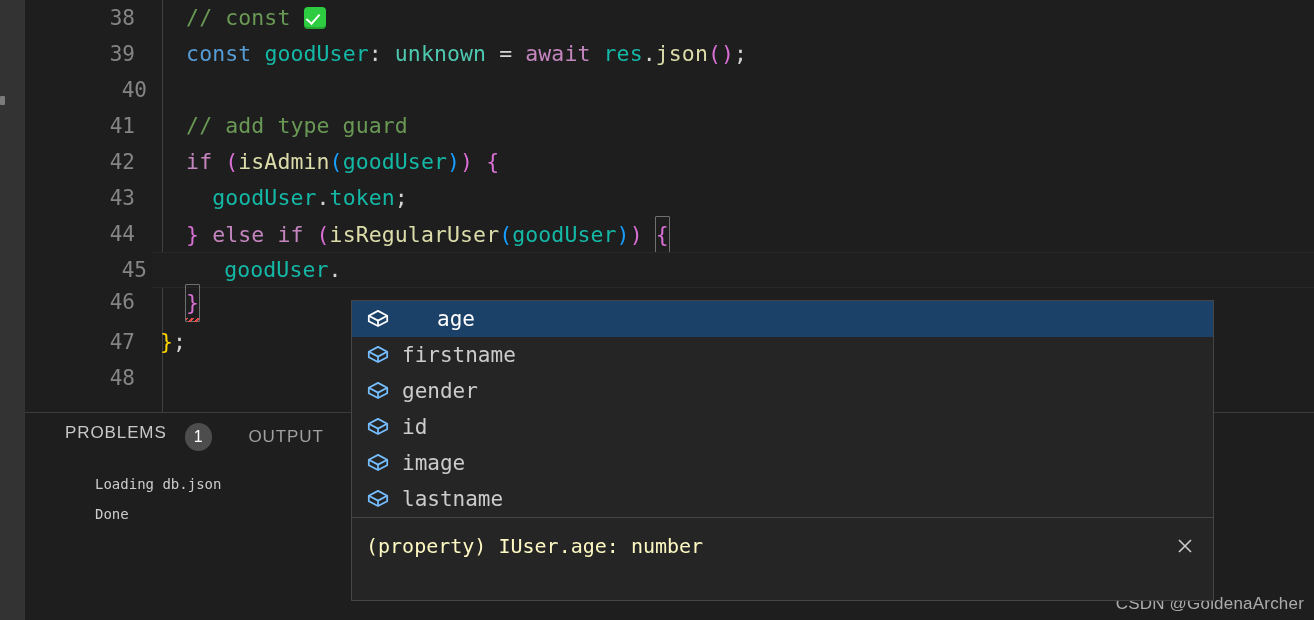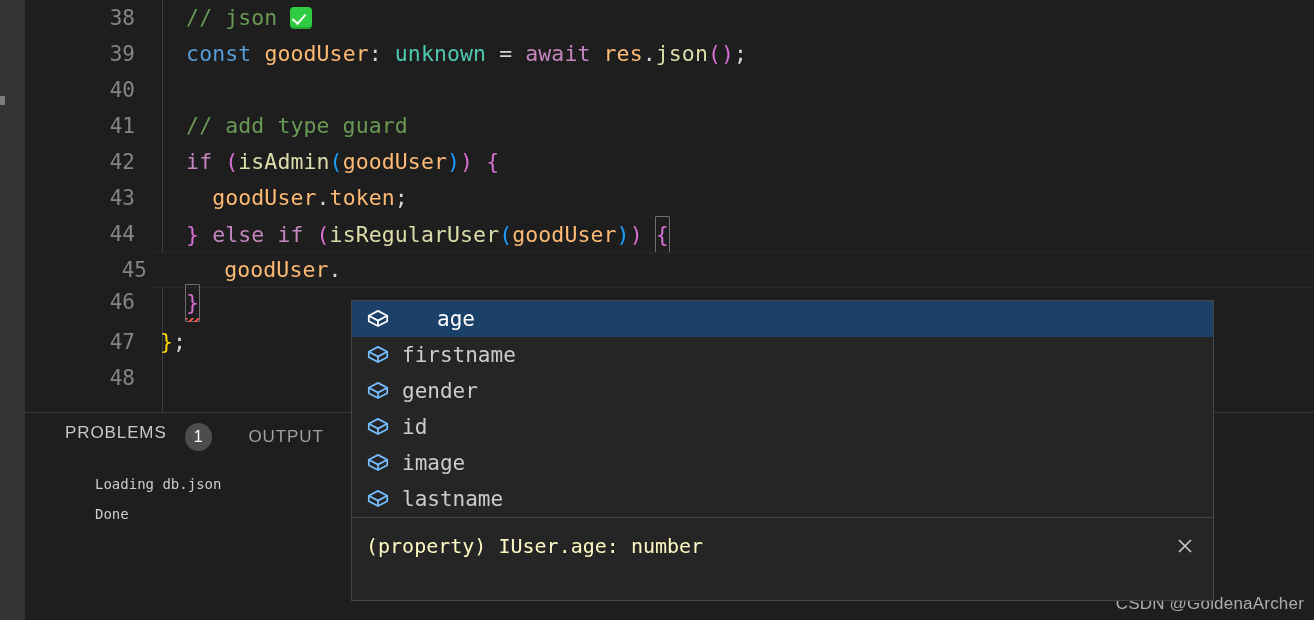--- a/index.html
+++ b/index.html
@@ -47,21 +47,21 @@
   
   .guide{
     position:absolute;left:137px;top:0;width:1px;height:412px;
     background:#404040;
   }
 
   
   .c-com{color:#6a9955;}
   .c-kw{color:#c586c0;}
   .c-kw2{color:#569cd6;}
-  .c-var{color:#fdba74;}
+  .c-var{color:#14b8a6;}
   .c-type{color:#4ec9b0;}
   .c-fn{color:#dcdcaa;}
   .c-op{color:#d4d4d4;}
   .c-br-y{color:#ffd700;}
   .c-br-p{color:#da70d6;}
   .c-br-b{color:#179fff;}
 
   .checkbox-emoji{
     display:inline-block;vertical-align:-4px;
     width:22px;height:22px;border-radius:4px;
@@ -166,23 +166,23 @@
 
 <div class="app">
 
   <div class="activity-strip">
     <div class="strip-marker"></div>
   </div>
 
   <div class="editor">
     <div class="guide"></div>
     <div class="code-area" id="code-area">
-        <div class="line" style="top: 0px; position: absolute; left: 0px; right: 0px;"><div class="ln">38</div><div class="code"><span>  </span><span class="c-com">// json </span><span class="checkbox-emoji"></span></div></div>
+        <div class="line" style="top: 0px; position: absolute; left: 0px; right: 0px;"><div class="ln">38</div><div class="code"><span>  </span><span class="c-com">// const </span><span class="checkbox-emoji"></span></div></div>
         <div class="line" style="top: 36px; position: absolute; left: 0px; right: 0px;"><div class="ln">39</div><div class="code"><span>  </span><span class="c-kw2">const</span><span class="c-op"> </span><span class="c-var">goodUser</span><span class="c-op">: </span><span class="c-type">unknown</span><span class="c-op"> = </span><span class="c-kw">await</span><span class="c-op"> </span><span class="c-var">res</span><span class="c-op">.</span><span class="c-fn">json</span><span class="c-br-p">()</span><span class="c-op">;</span></div></div>
-        <div class="line" style="top: 72px; position: absolute; left: 0px; right: 0px;"><div class="ln">40</div><div class="code"><span>  </span></div></div>
+        <div class="line" style="top: 72px; position: absolute; left: 12px; right: 0px;"><div class="ln">40</div><div class="code"><span>  </span></div></div>
         <div class="line" style="top: 108px; position: absolute; left: 0px; right: 0px;"><div class="ln">41</div><div class="code"><span>  </span><span class="c-com">// add type guard</span></div></div>
         <div class="line" style="top: 144px; position: absolute; left: 0px; right: 0px;"><div class="ln">42</div><div class="code"><span>  </span><span class="c-kw">if</span><span class="c-op"> </span><span class="c-br-p">(</span><span class="c-fn">isAdmin</span><span class="c-br-b">(</span><span class="c-var">goodUser</span><span class="c-br-b">)</span><span class="c-br-p">)</span><span class="c-op"> </span><span class="c-br-p">{</span></div></div>
         <div class="line" style="top: 180px; position: absolute; left: 0px; right: 0px;"><div class="ln">43</div><div class="code"><span>    </span><span class="c-var">goodUser</span><span class="c-op">.</span><span class="c-var">token</span><span class="c-op">;</span></div></div>
         <div class="line" style="top: 216px; position: absolute; left: 0px; right: 0px;"><div class="ln">44</div><div class="code"><span>  </span><span class="c-br-p">}</span><span class="c-op"> </span><span class="c-kw">else</span><span class="c-op"> </span><span class="c-kw">if</span><span class="c-op"> </span><span class="c-br-p">(</span><span class="c-fn">isRegularUser</span><span class="c-br-b">(</span><span class="c-var">goodUser</span><span class="c-br-b">)</span><span class="c-br-p">)</span><span class="c-op"> </span><span class="brkbox"><span class="c-br-p">{</span></span></div></div>
         <div class="line current" style="top: 252px; position: absolute; left: 0px; right: 0px; margin-left: 12px;"><div class="code-bg"></div><div class="ln">45</div><div class="code"><span>    </span><span class="c-var">goodUser</span><span class="c-op">.</span></div></div>
         <div class="line" style="top: 284px; position: absolute; left: 0px; right: 0px;"><div class="ln">46</div><div class="code"><span>  </span><span class="brkbox"><span class="c-br-p">}</span><span class="squiggle"></span></span></div></div>
         <div class="line" style="top: 324px; position: absolute; left: 0px; right: 0px;"><div class="ln">47</div><div class="code"><span></span><span class="c-br-y">}</span><span class="c-op">;</span></div></div>
         <div class="line" style="top: 360px; position: absolute; left: 0px; right: 0px;"><div class="ln">48</div><div class="code"><span></span></div></div>
       </div>
   </div>

